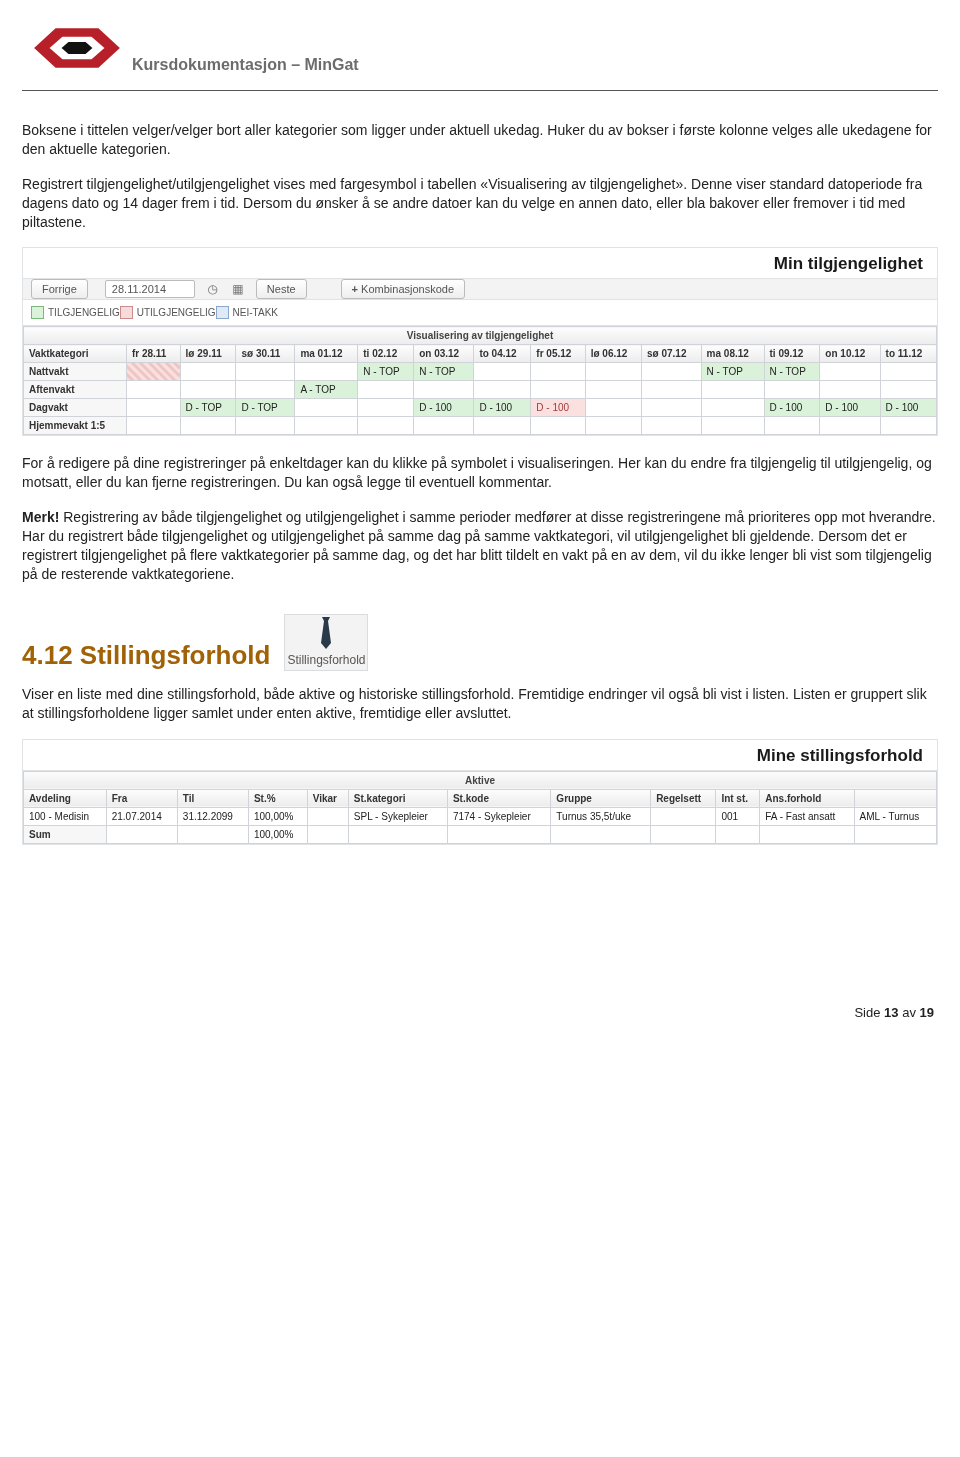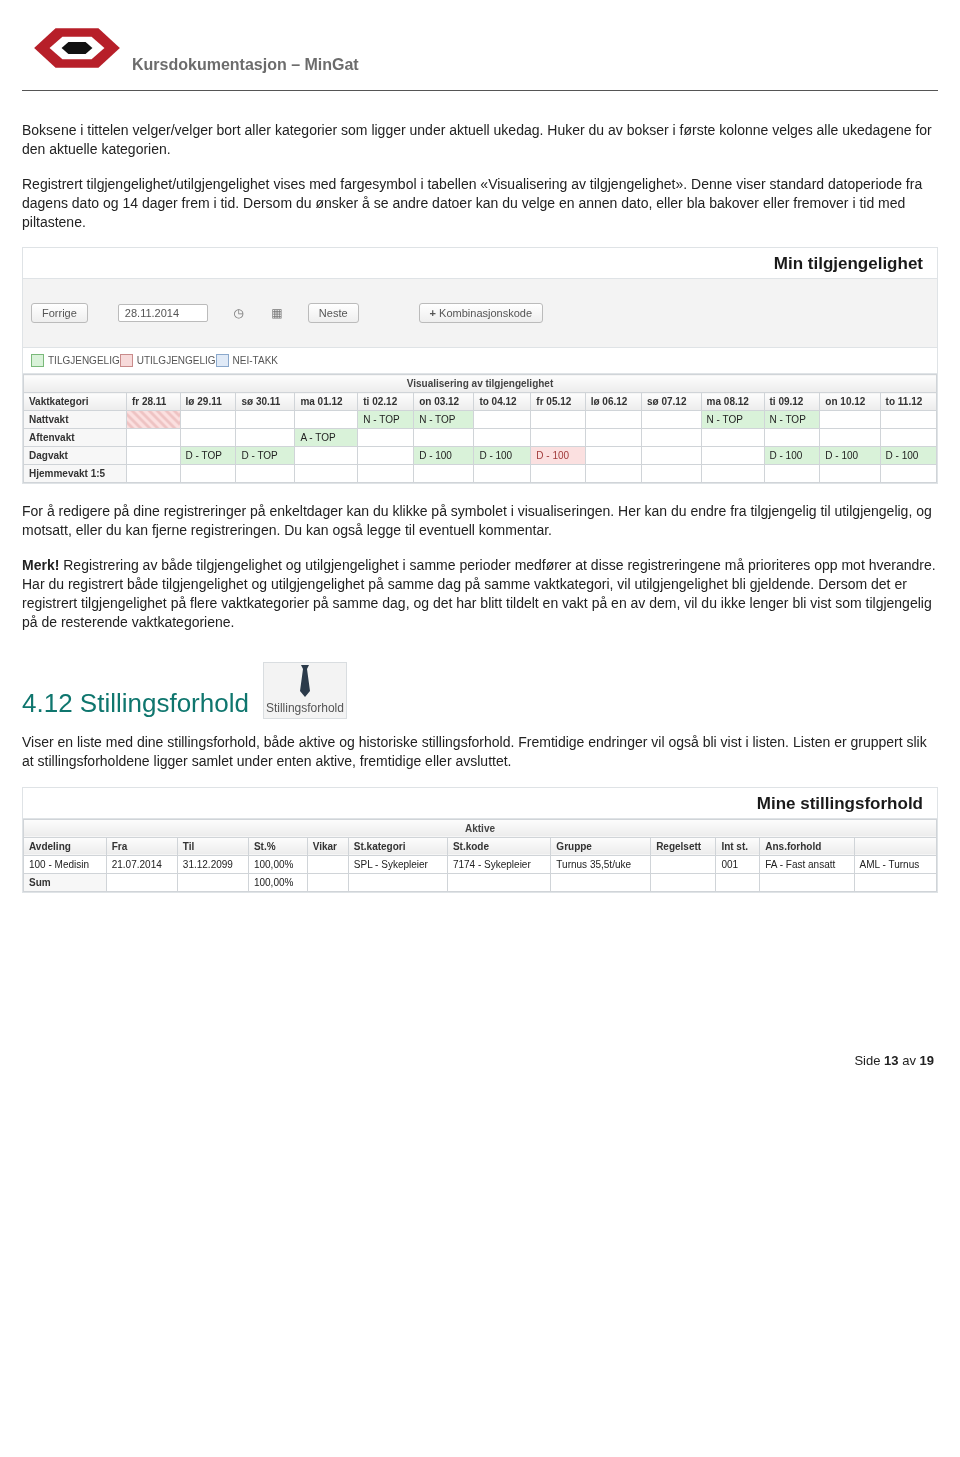--- a/index.html
+++ b/index.html
@@ -52,25 +52,25 @@
     text-align: right;
     font-weight: bold;
     font-size: 17px;
     color: #1a1a1a;
     padding: 6px 14px 4px 0;
     border-bottom: 1px solid #dfe3e6;
     background: #fff;
   }
   .panel-toolbar {
     background: #f3f3f3;
-    padding: 24px 8px;
+    padding: 0 8px;
     border-bottom: 1px solid #dfe3e6;
     display: flex;
     align-items: center;
-    gap: 24px;
+    gap: 11px;
     font-size: 11px;
     color: #555;
   }
   .tb-btn {
     background: linear-gradient(#fff,#eee);
     border: 1px solid #bbb;
     border-radius: 3px;
     padding: 3px 10px;
     font-size: 11px;
     color: #555;
@@ -140,22 +140,22 @@
   
   .section-row {
     display: flex;
     align-items: flex-end;
     gap: 14px;
     margin: 30px 0 14px 0;
   }
   .section-heading {
     font-family: Arial, sans-serif;
     font-size: 26px;
-    font-weight: normal;
-    color: #0f766e;
+    font-weight: bold;
+    color: #a16207;
   }
   .icon-tile {
     width: 82px;
     border: 1px solid #d9dde0;
     background: #f3f3f3;
     text-align: center;
     padding: 0 0 3px 0;
     font-size: 12px;
     color: #555;
   }

